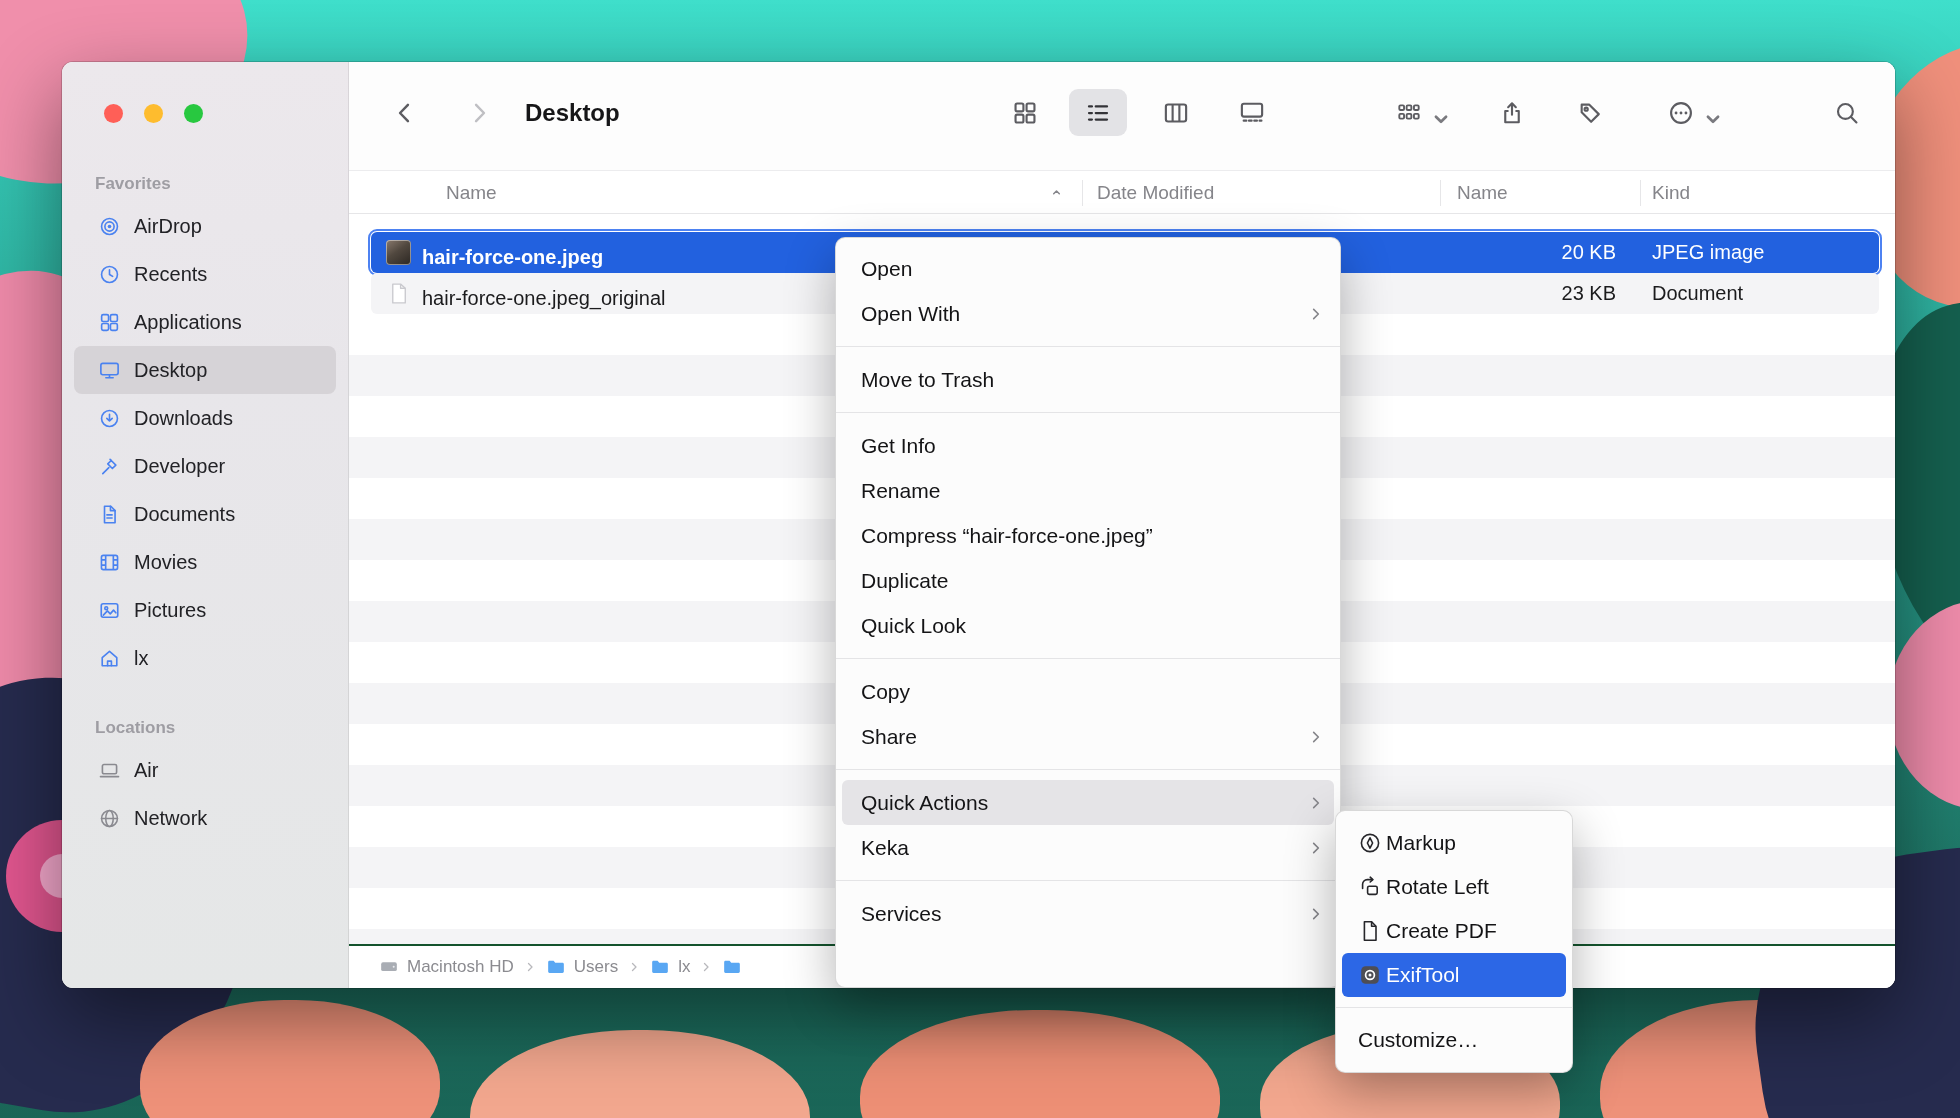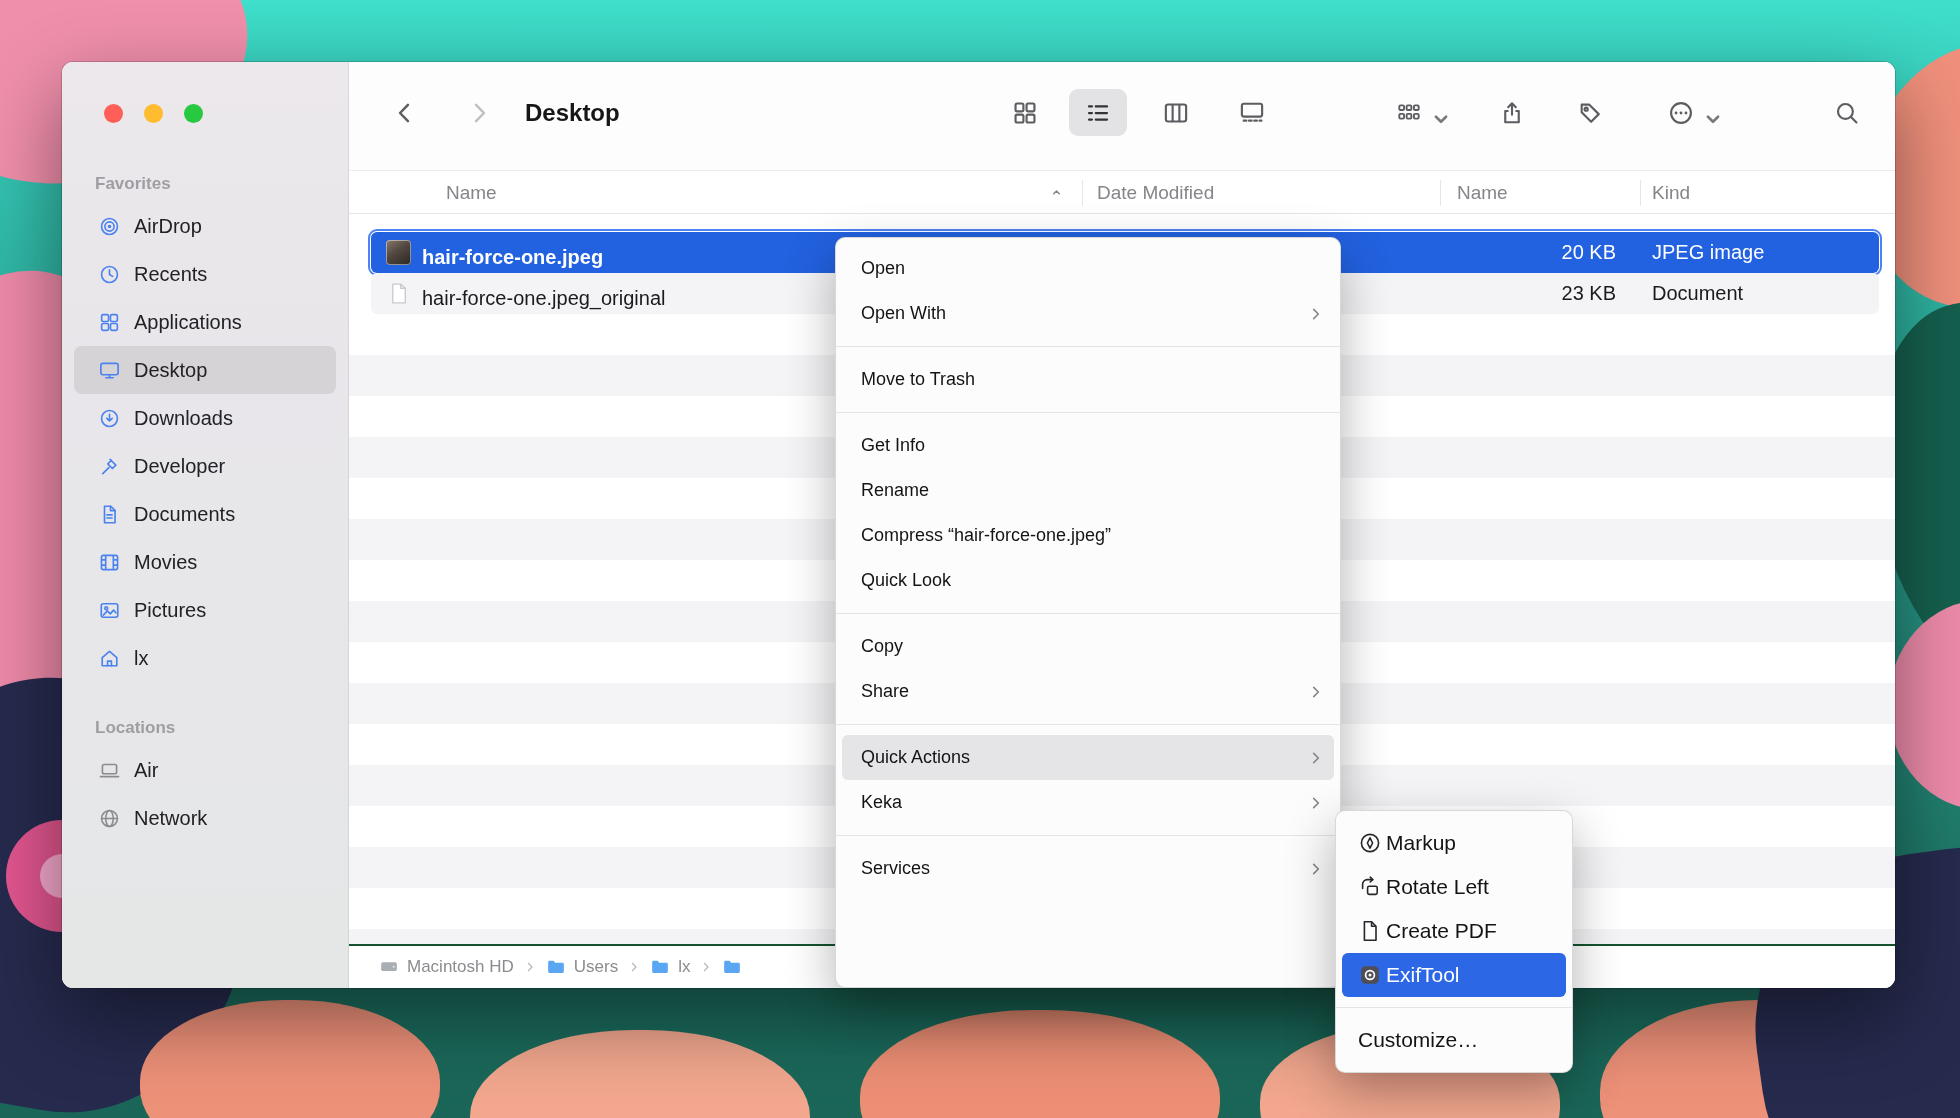--- a/index.html
+++ b/index.html
@@ -87,21 +87,21 @@
   .pb-item{display:flex;align-items:center;gap:8px;white-space:nowrap;}
   .pb-item svg{width:20px;height:20px;}
   .pb-folder{color:var(--folder-blue);}
   .pb-sep{width:12px;height:12px;color:#b8b8bc;flex:none;}
 
   
   .context-menu{position:absolute;left:835px;top:237px;width:506px;height:751px;box-sizing:border-box;
     background:#fcfcfc;border:1px solid rgba(0,0,0,.14);border-radius:10px;padding:8px 0;
     box-shadow:0 18px 50px rgba(0,0,0,.3);z-index:5;}
   .cm-item{position:relative;height:45px;display:flex;align-items:center;
-    padding:0 16px 0 25px;font-size:18px;color:#141416;}
+    padding:0 16px 0 25px;font-size:21px;color:#141416;}
   .cm-item .mchev{margin-left:auto;width:16px;height:16px;color:#85858a;}
   .cm-item.hl{background:#e5e4e7;margin:0 6px;padding-left:19px;padding-right:10px;border-radius:6px;}
   .cm-sep{height:1px;background:#e4e4e6;margin:10px 0;}
 
   
   .submenu{position:absolute;left:1335px;top:810px;width:238px;height:263px;box-sizing:border-box;
     background:#fcfcfc;border:1px solid rgba(0,0,0,.14);border-radius:10px;padding:10px 0 12px;
     box-shadow:0 18px 50px rgba(0,0,0,.3);z-index:6;}
   .sm-item{height:44px;display:flex;align-items:center;padding:0 12px 0 22px;
     font-size:21px;color:#141416;gap:4px;}
@@ -485,20 +485,23 @@
   <div class="cm-item">
       <span>Get Info</span>
     </div>
   <div class="cm-item">
       <span>Rename</span>
     </div>
   <div class="cm-item">
       <span>Compress “hair-force-one.jpeg”</span>
     </div>
   <div class="cm-item">
+      <span>Duplicate</span>
+    </div>
+  <div class="cm-item">
       <span>Quick Look</span>
     </div>
   <div class="cm-sep"></div>
   <div class="cm-item">
       <span>Copy</span>
     </div>
   <div class="cm-item">
       <span>Share</span>
       <span class="mchev">
         <svg viewBox="0 0 24 24" fill="none" stroke="currentColor" stroke-width="2.4" stroke-linecap="round" stroke-linejoin="round" width="16" height="16">

